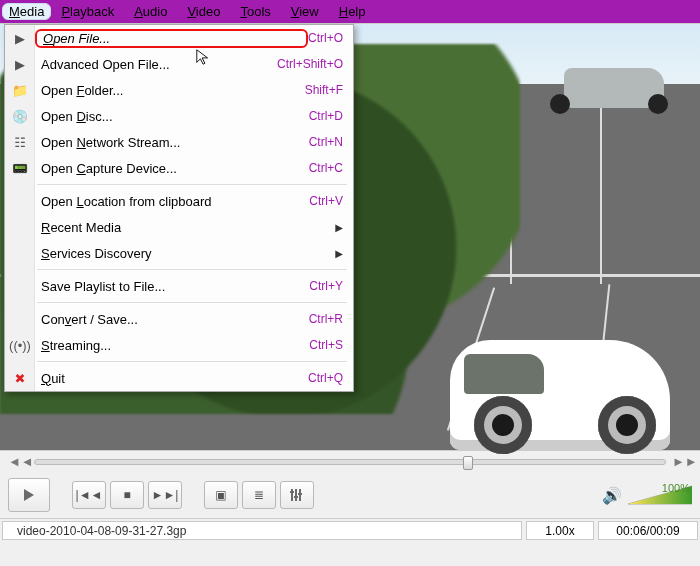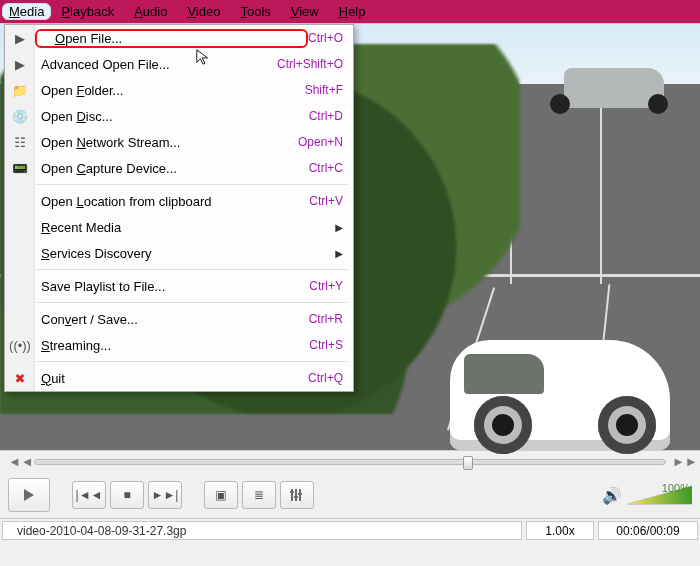--- a/index.html
+++ b/index.html
@@ -1,19 +1,19 @@
 <!DOCTYPE html>
 <html><head>
 <meta charset="utf-8">
 <style>
   * { box-sizing: border-box; margin: 0; padding: 0; font-family: "Segoe UI", Tahoma, sans-serif; }
   body { width: 700px; height: 566px; background: #f0f0f0; overflow: hidden; position: relative; }
 
   
-  .menubar { display: flex; align-items: center; background: #be185d; border-bottom: 1px solid #ccc; height: 24px; padding: 0 2px; font-size: 13px; }
+  .menubar { display: flex; align-items: center; background: #a21caf; border-bottom: 1px solid #ccc; height: 24px; padding: 0 2px; font-size: 13px; }
   .menubar .mitem { padding: 2px 10px; cursor: default; }
   .menubar .mitem.active { background: #e5f1fb; border: 1px solid #cde; padding: 1px 9px; }
   .menubar .mitem .ul { text-decoration: underline; }
   .hl-red { border: 2px solid #e11; border-radius: 6px; padding: 0 6px !important; }
 
   
   .video-area { position: relative; width: 100%; height: 426px; background: #222; }
   .sky   { position:absolute; left:0; top:0; right:0; height:60px; background: linear-gradient(#d7eaf6,#e8f3f8); }
   .pave  { position:absolute; left:0; top:0; right:0; bottom:0; background:#6e6e6e; }
   .pave::after{content:"";position:absolute;left:0;right:0;top:250px;border-top:3px solid #ddd;}
@@ -35,21 +35,21 @@
 
   
   .dropdown { position:absolute; left:4px; top:24px; width:350px; background:#fdfdfd; border:1px solid #aaa; box-shadow:3px 3px 6px rgba(0,0,0,.3); font-size:13px; }
   .dropdown .iconcol { position:absolute; left:0; top:0; bottom:0; width:30px; background:#f1f1f1; border-right:1px solid #e2e2e2; }
   .dropdown .row { display:flex; align-items:center; height:26px; position:relative; padding-left:36px; padding-right:10px; cursor:default; }
   .dropdown .row .lbl { flex:1; }
   .dropdown .row .sc  { color:#a21caf; font-size:12px; }
   .dropdown .row .arrow { font-size:10px; color:#333; }
   .dropdown .sep { height:1px; background:#ddd; margin:3px 6px 3px 32px; }
   .dropdown .ic { position:absolute; left:5px; top:3px; width:20px; height:20px; display:flex; align-items:center; justify-content:center; font-size:13px; color:#555;}
-  .row.hl .lbl { border:2px solid #e11; border-radius:6px; padding:0 18px; margin-left:-6px; display:inline-block; }
+  .row.hl .lbl { border:2px solid #e11; border-radius:6px; padding:0 6px; margin-left:-6px; display:inline-block;font-style:italic; }
   .ul { text-decoration: underline; }
 
   
   .cursor { position:absolute; left:195px; top:48px; font-size:16px; color:#000; pointer-events:none; }
 
   
   .seekbar { display:flex; align-items:center; height:22px; padding:0 8px; background:#f0f0f0; border-top:1px solid #ccc; }
   .seekbar .btn { width:20px; text-align:center; color:#7a7a7a; font-size:13px; }
   .seekbar .track { flex:1; height:6px; background:#ddd; border:1px solid #bbb; border-radius:3px; margin:0 6px; position:relative; }
   .seekbar .thumb { position:absolute; top:-4px; width:10px; height:14px; background:linear-gradient(#fff,#d9d9d9); border:1px solid #999; border-radius:2px; }
@@ -122,21 +122,21 @@
       <span class="sc">Shift+F</span>
     </div>
     <div class="row">
       <div class="ic">💿</div>
       <span class="lbl">Open <span class="ul">D</span>isc...</span>
       <span class="sc">Ctrl+D</span>
     </div>
     <div class="row">
       <div class="ic">☷</div>
       <span class="lbl">Open <span class="ul">N</span>etwork Stream...</span>
-      <span class="sc">Open+N</span>
+      <span class="sc">Ctrl+N</span>
     </div>
     <div class="row">
       <div class="ic">📟</div>
       <span class="lbl">Open <span class="ul">C</span>apture Device...</span>
       <span class="sc">Ctrl+C</span>
     </div>
     <div class="sep"></div>
     <div class="row">
       <span class="lbl">Open <span class="ul">L</span>ocation from clipboard</span>
       <span class="sc">Ctrl+V</span>

